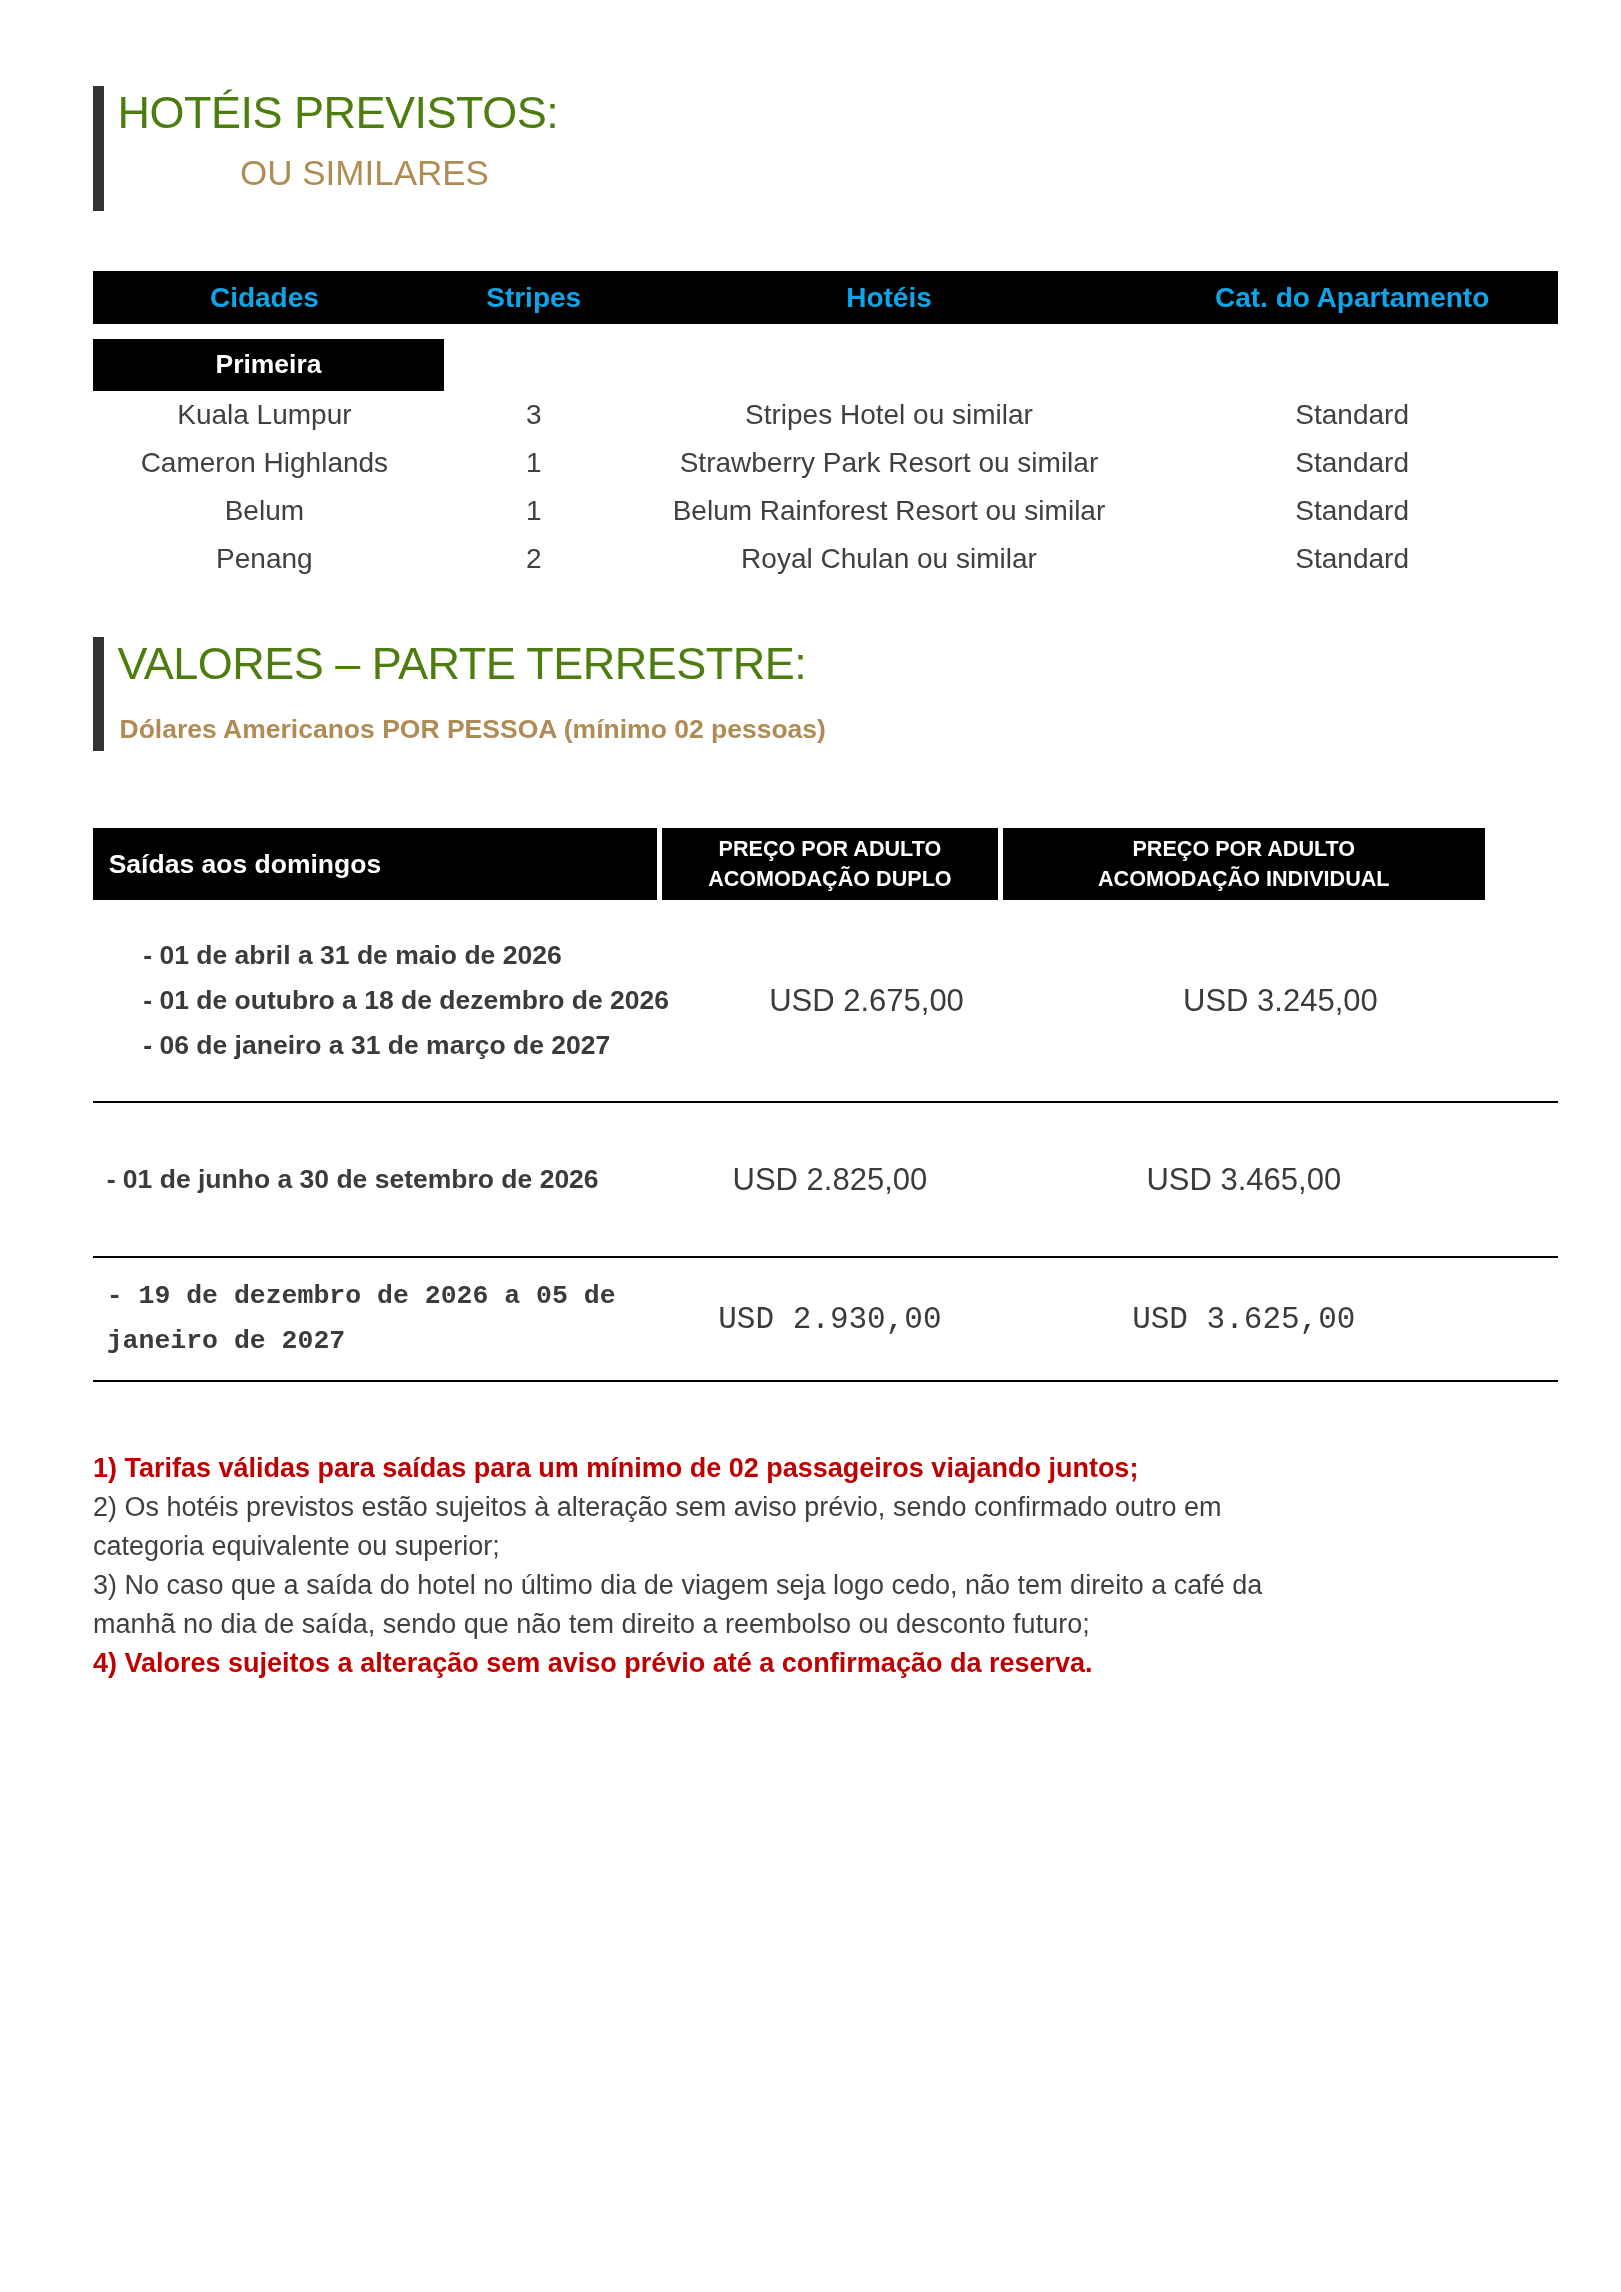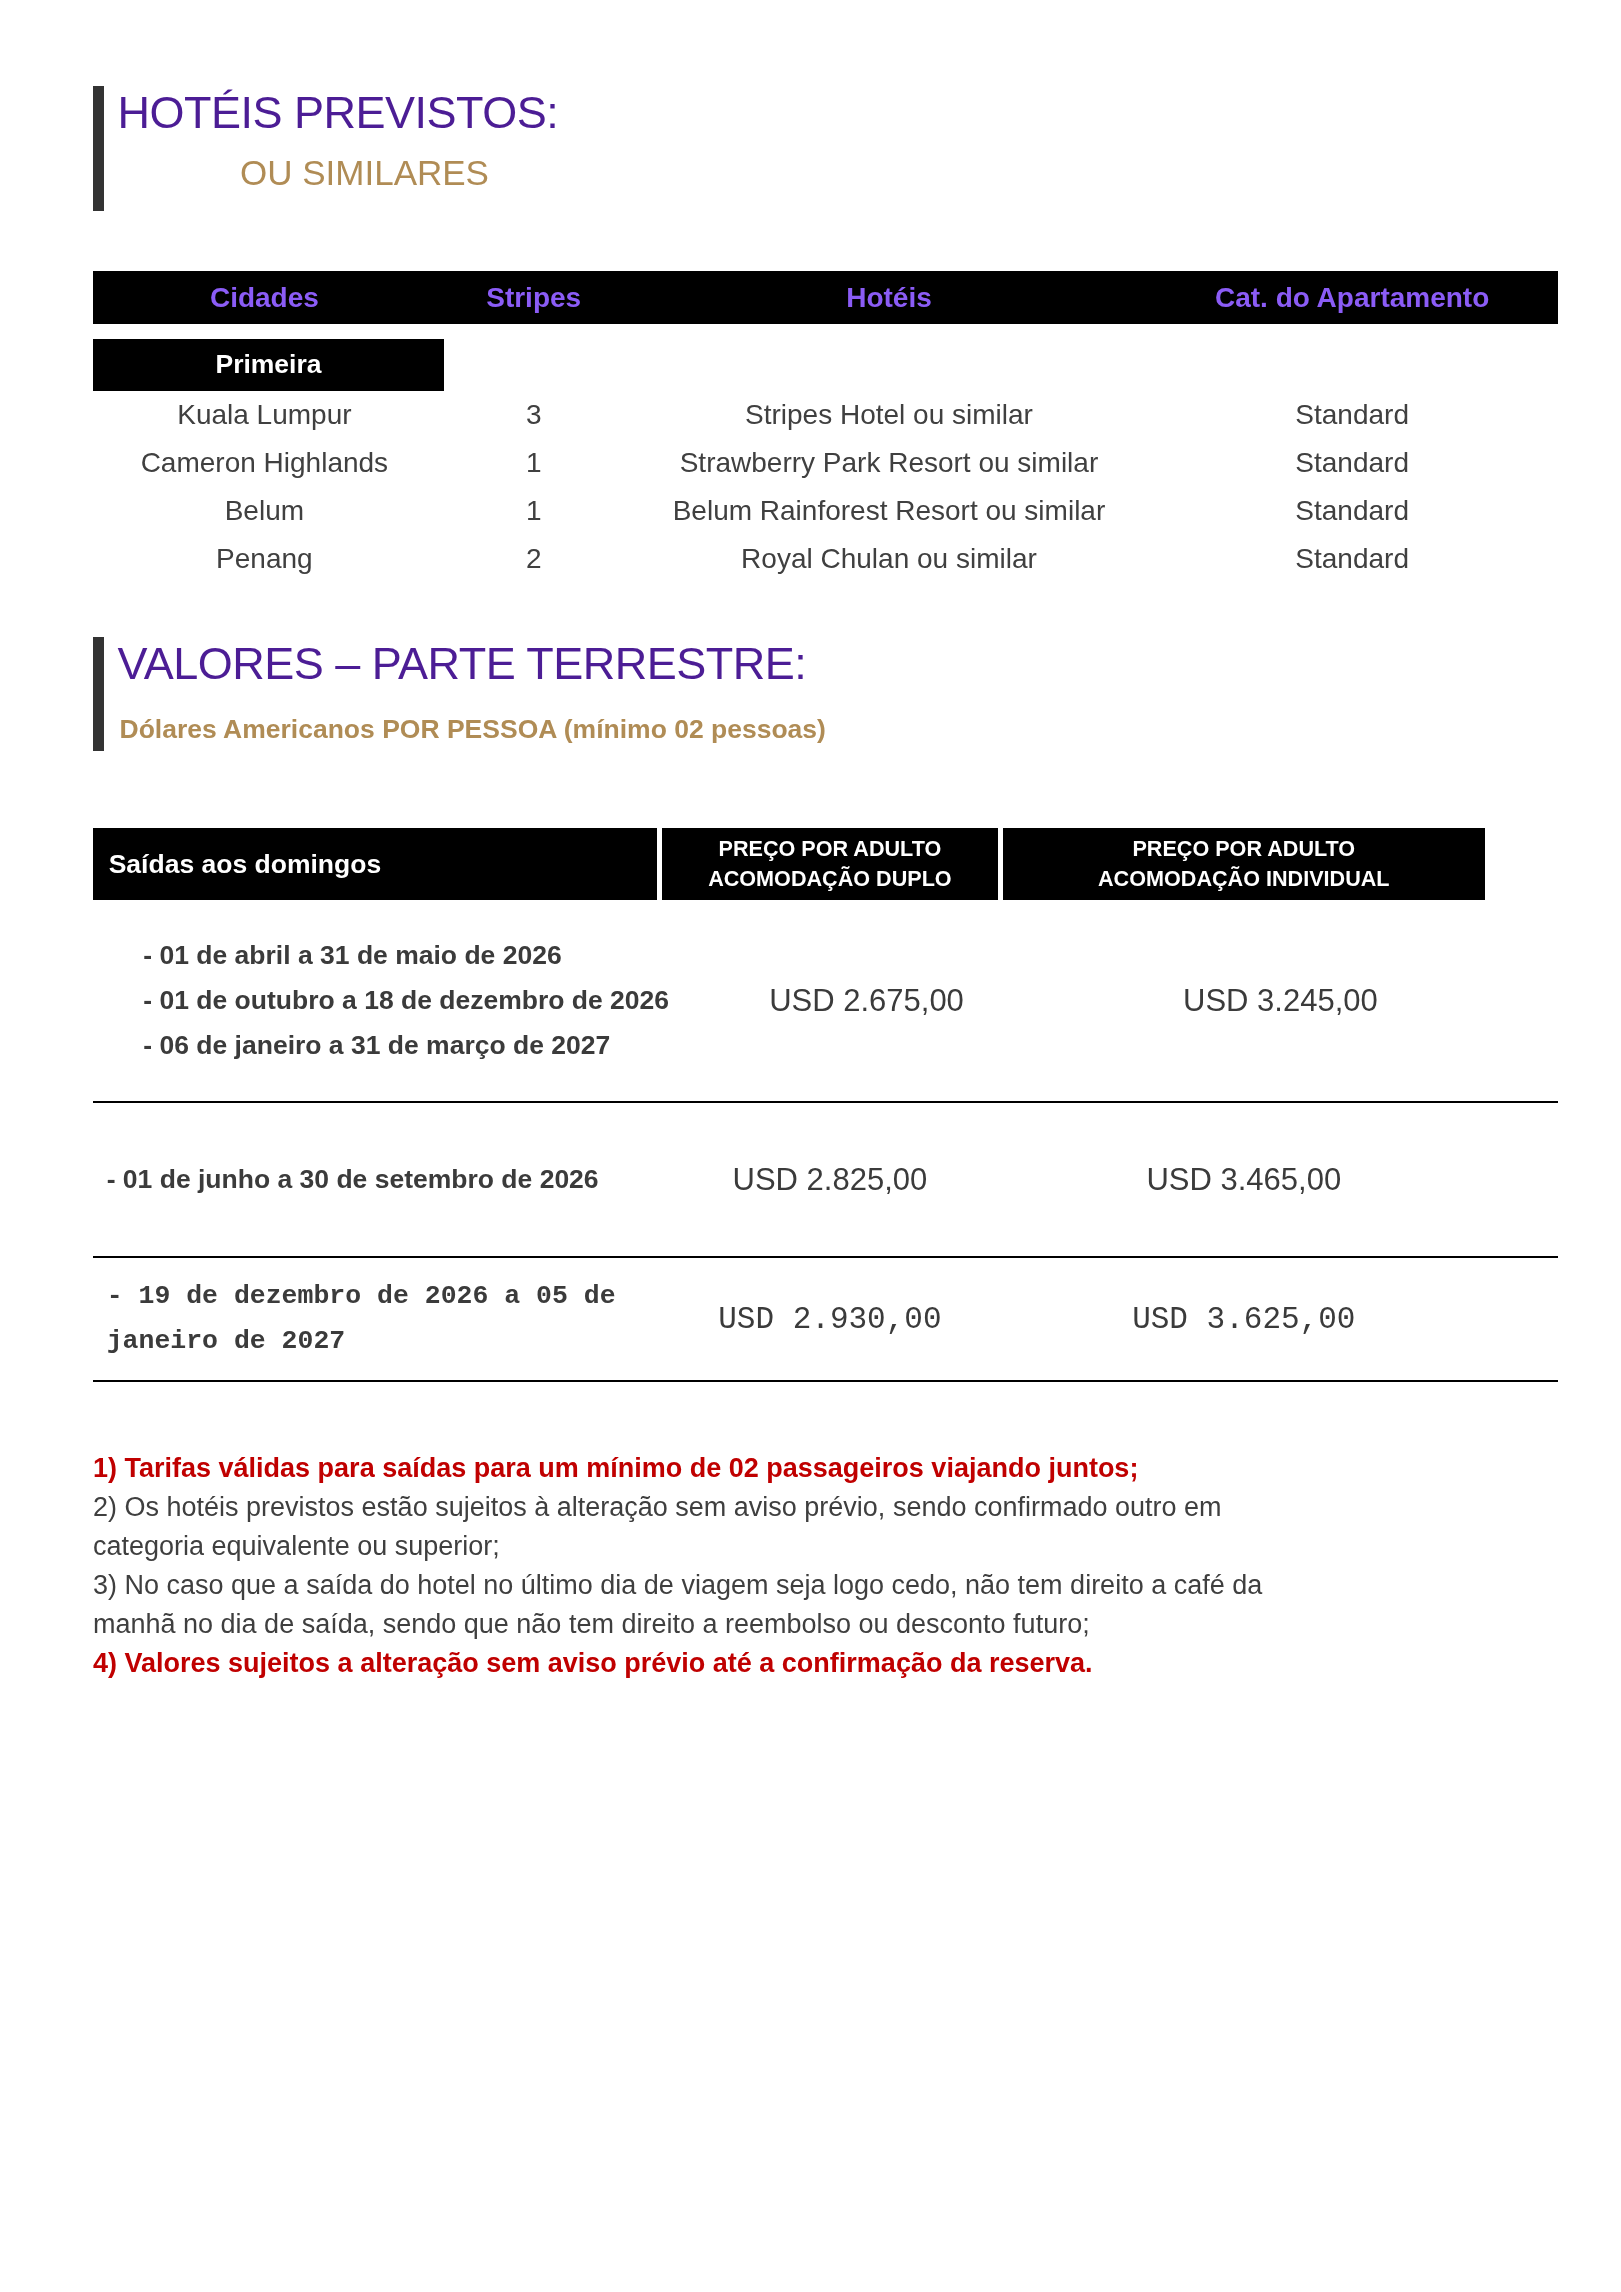--- a/index.html
+++ b/index.html
@@ -22,21 +22,21 @@
   }
   .hotels-header { top: 86px; }
   .hotels-header .bar { height: 125px; }
   .values-header { top: 637px; }
   .values-header .bar { height: 114px; }
 
   .section-title {
     margin-left: 24.5px;
     font-size: 45px;
     font-weight: 400;
-    color: #4c1d95;
+    color: #4d7c0f;
     letter-spacing: -0.5px;
     line-height: 53px;
   }
   .hotels-subtitle {
     margin-left: 147px;
     margin-top: 13.7px;
     font-size: 35px;
     font-weight: 400;
     color: #b08c55;
     line-height: 39px;
@@ -52,21 +52,21 @@
 
   
   .table1 { position: absolute; left: 93px; top: 271px; width: 1465px; }
   .table1-header {
     display: flex;
     background: #000000;
     height: 53px;
     align-items: center;
   }
   .table1-header .cell {
-    color: #8b5cf6;
+    color: #0ea5e9;
     font-weight: 700;
     font-size: 28px;
     text-align: center;
   }
   .t1c1 { width: 343px; }
   .t1c2 { width: 196px; }
   .t1c3 { width: 515px; }
   .t1c4 { width: 412px; }
 
   .category-band {

